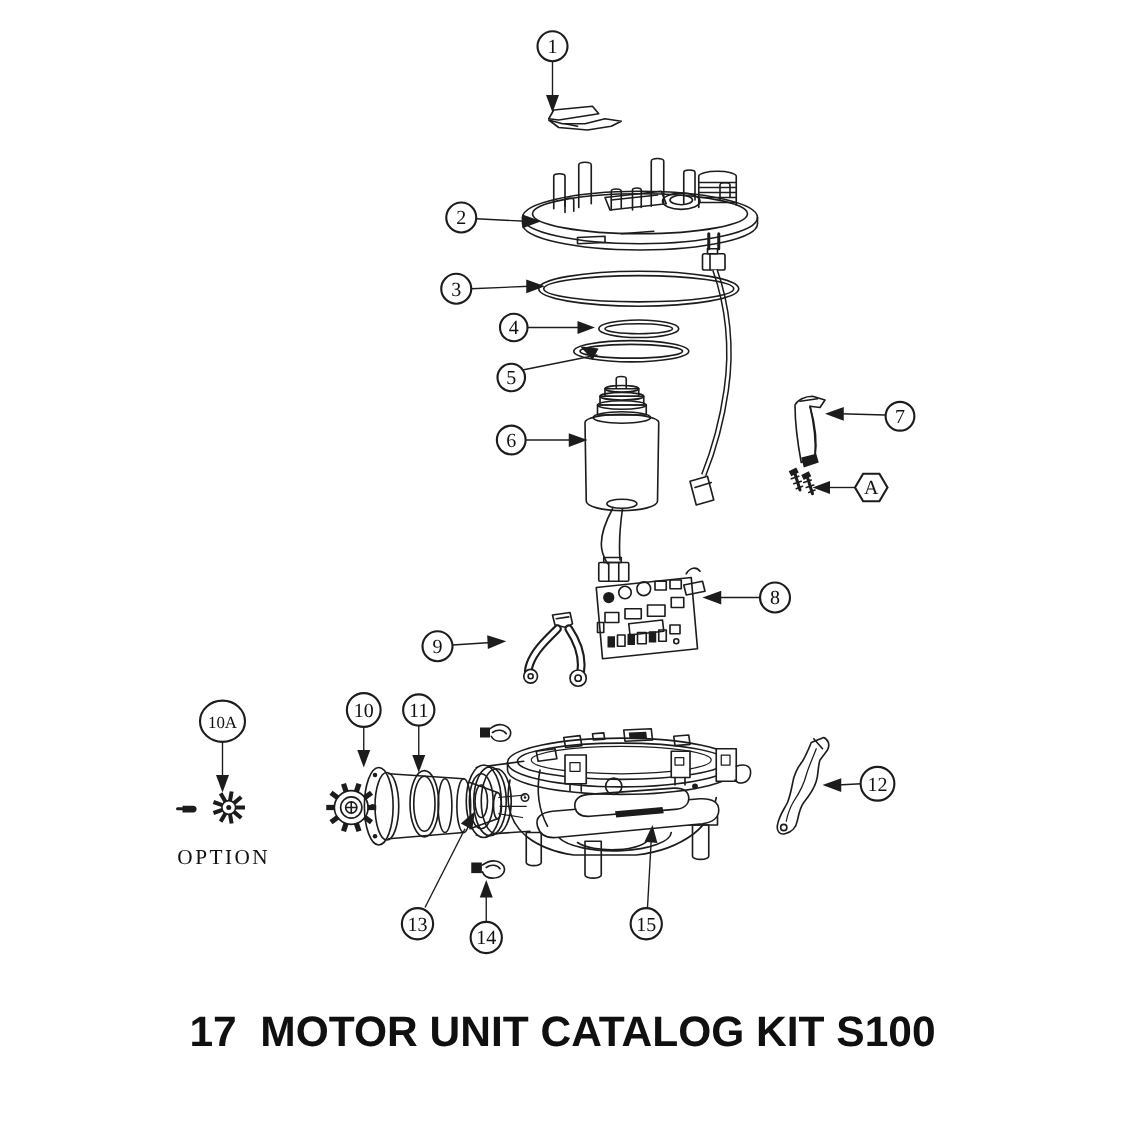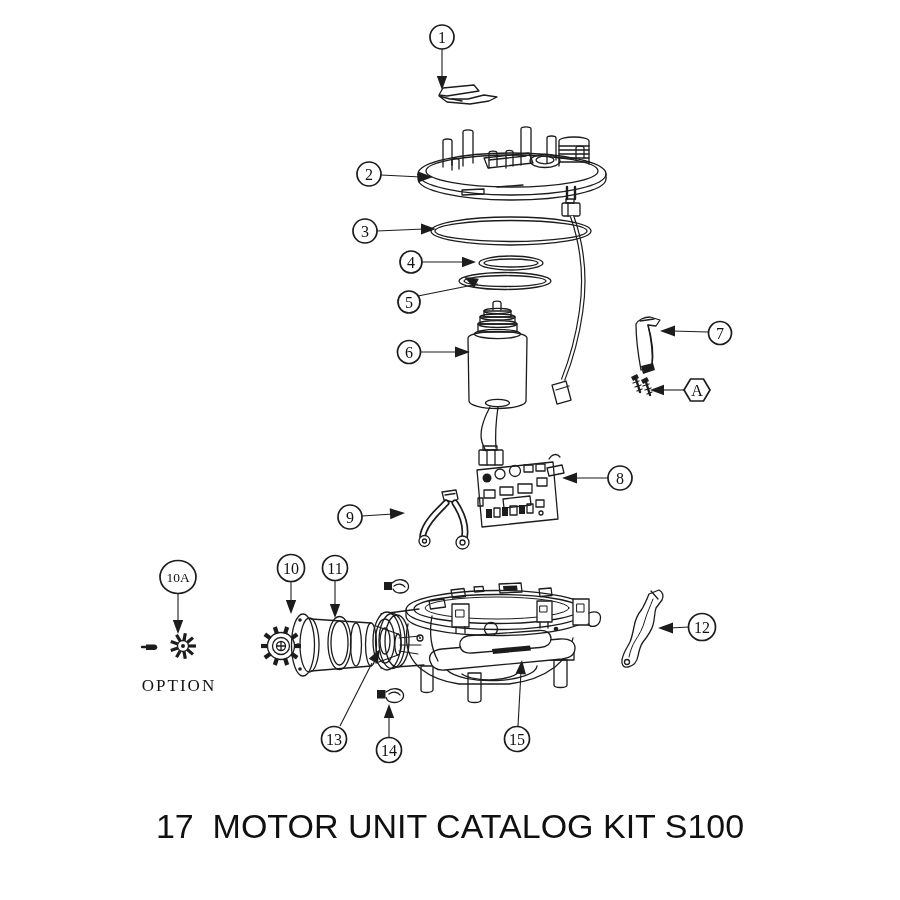--- a/index.html
+++ b/index.html
@@ -18,21 +18,21 @@
   .tooth{stroke:#1c1c1c;stroke-width:4.2;fill:none;stroke-linecap:butt;}
   .tooth-s{stroke:#1c1c1c;stroke-width:3.2;fill:none;stroke-linecap:butt;}
   .leader{stroke:#1c1c1c;stroke-width:1.1;fill:none;}
   .arrow{fill:#1c1c1c;stroke:none;}
   .bubble{fill:#fff;stroke:#1c1c1c;stroke-width:1.7;}
   .lbl{font-family:"Liberation Serif",serif;font-size:16px;fill:#111;text-anchor:middle;}
   .lbl-sm{font-size:13.5px;}
   .option-text{font-family:"Liberation Serif",serif;font-size:17px;letter-spacing:2px;
                fill:#111;text-anchor:middle;}
   .title{position:absolute;top:806px;left:0;width:100%;text-align:center;line-height:40px;
-         font-family:"Liberation Sans",sans-serif;font-weight:normal;font-size:34px;
+         font-family:"Liberation Sans",sans-serif;font-weight:bold;font-size:34px;
          color:#101010;white-space:pre;}
 </style>
 </head>
 <body>
 
 <div class="stage">
 <svg width="900" height="900" viewBox="0 0 900 900">
 
   <g class="d">
     <path d="M439,95 L443,88 L474,85 L479,91 L447,96 Z"></path>

